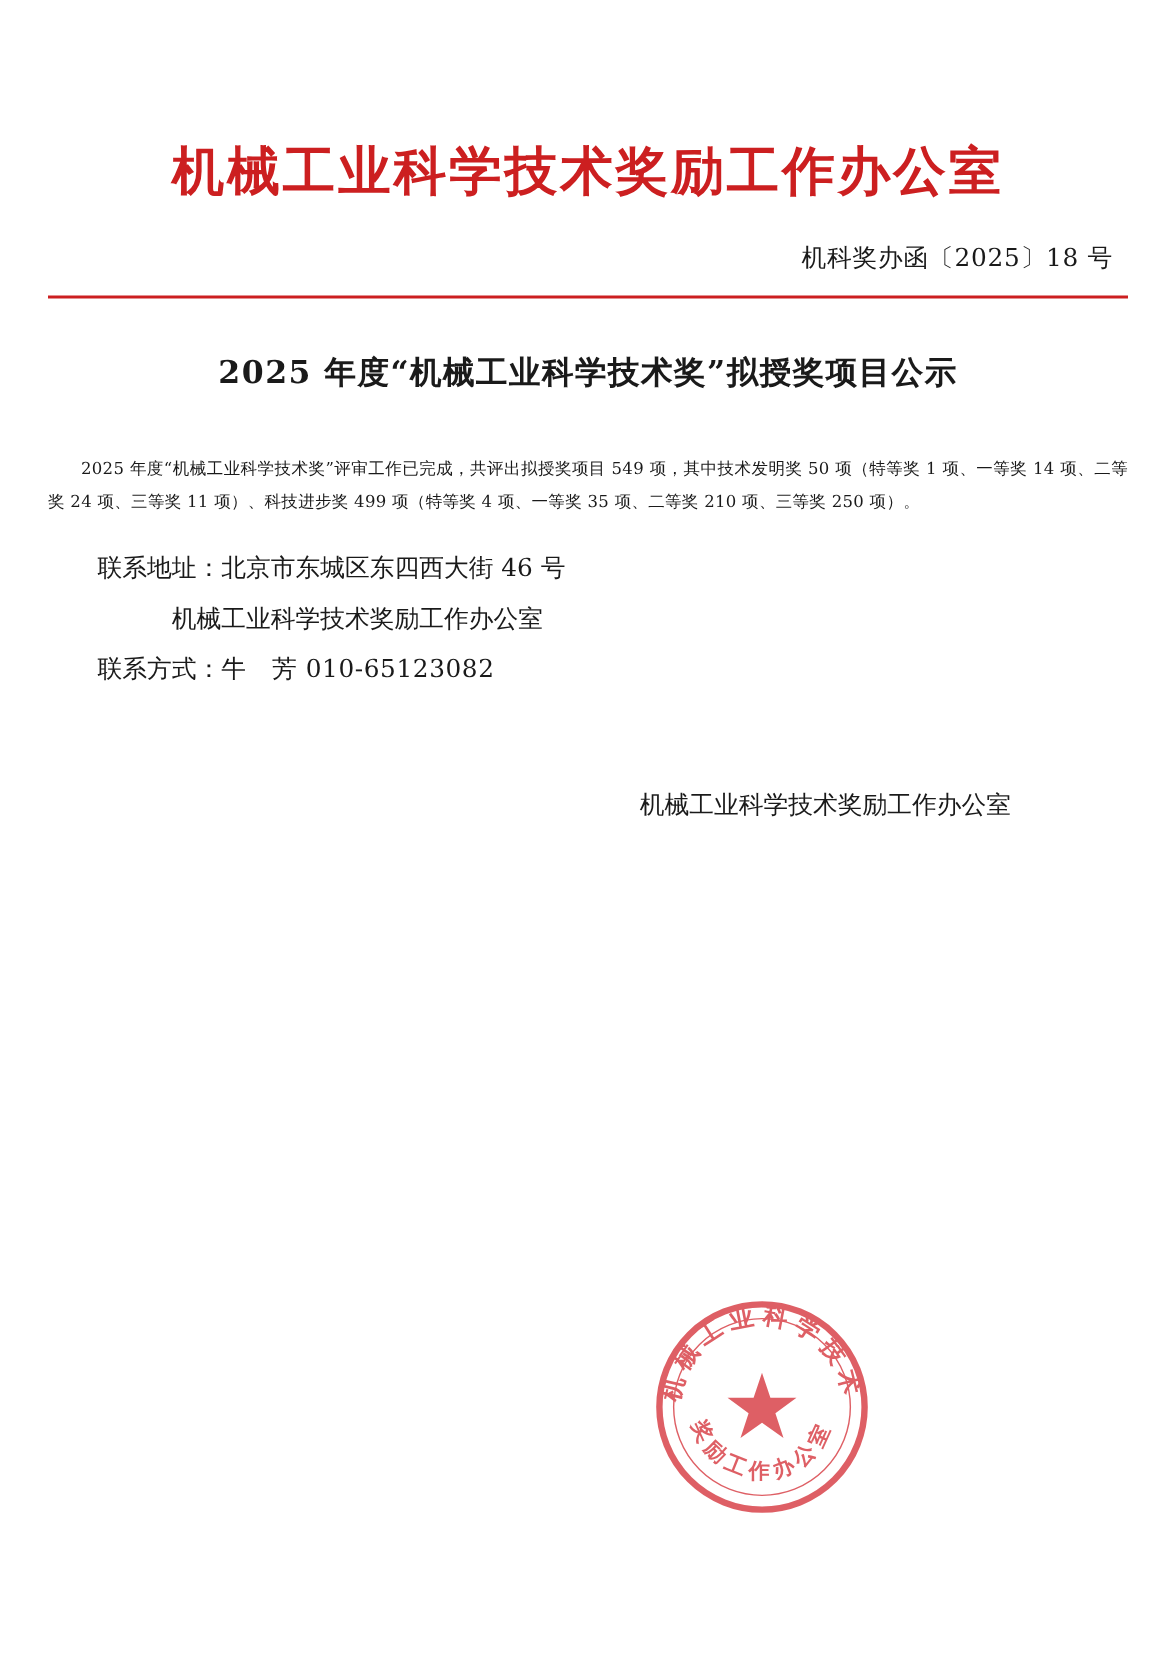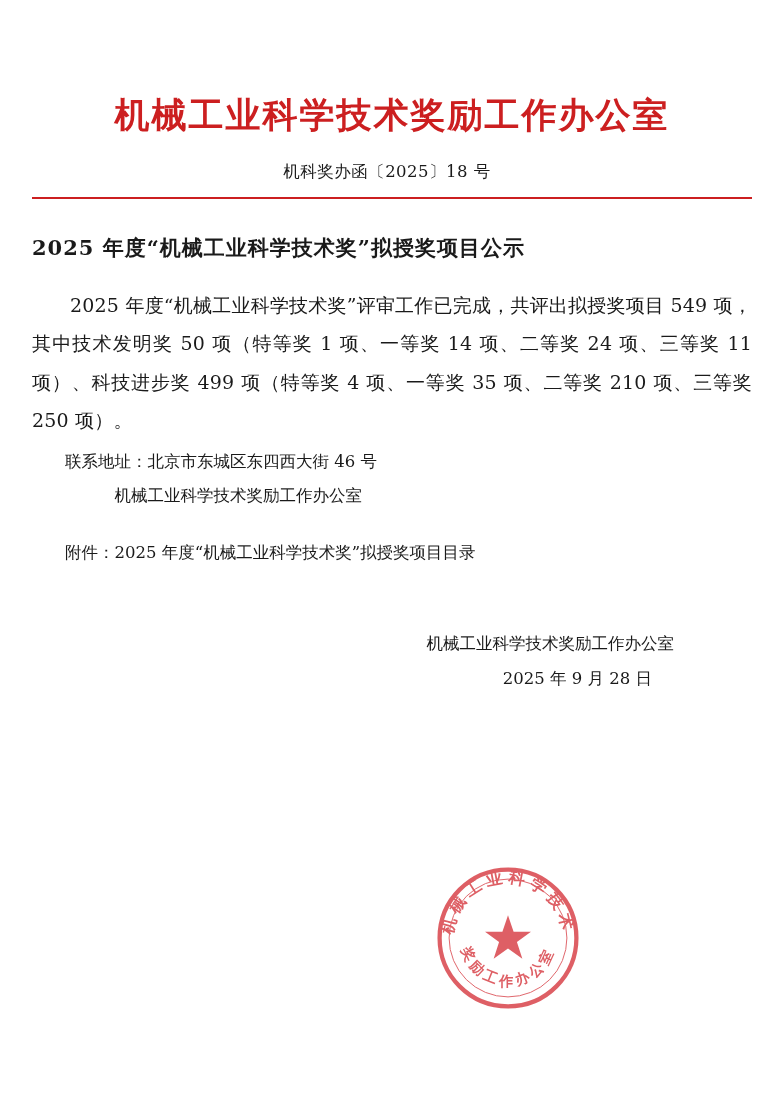--- a/index.html
+++ b/index.html
@@ -30,58 +30,59 @@
   .letterhead-title {
     color: #cc1f20;
     font-family: "DejaVu Serif", "Liberation Serif", serif;
     font-weight: bold;
     font-size: 35px;
     letter-spacing: 2px;
     line-height: 1.1;
     white-space: nowrap;
   }
   .doc-number {
+    text-align: right;
     margin-top: 26px;
     font-size: 16.5px;
     letter-spacing: 0.5px;
     padding-right: 10px;
   }
   .red-rule {
     margin-top: 14px;
     height: 2px;
     background: #cc1f20;
     width: 100%;
   }
 
   
   .doc-title {
-    text-align: left;
+    text-align: center;
     font-size: 21px;
     font-weight: bold;
     letter-spacing: 1px;
     margin-top: 34px;
     line-height: 1.4;
   }
 
   
   .body-text {
-    margin-top: 24px;
-    font-size: 19px;
+    margin-top: 40px;
+    font-size: 11px;
     line-height: 2.02;
     text-align: justify;
     text-justify: inter-ideograph;
     letter-spacing: 0.2px;
   }
   .para {
     text-indent: 2em;
     margin: 0 0 1px 0;
   }
 
   .contact-block {
-    margin-top: 6px;
+    margin-top: 16px;
     font-size: 16.5px;
     line-height: 2.02;
   }
   .contact-line {
     text-indent: 2em;
   }
   .contact-line.sub {
     text-indent: 5em;
   }
   .mono-ish {
@@ -139,27 +140,28 @@
     <p class="para">2025 年度“机械工业科学技术奖”评审工作已完成，共评出拟授奖项目 549 项，其中技术发明奖 50 项（特等奖 1 项、一等奖 14 项、二等奖 24 项、三等奖 11 项）、科技进步奖 499 项（特等奖 4 项、一等奖 35 项、二等奖 210 项、三等奖 250 项）。</p>
   </div>
 
   <div class="contact-block">
     <div class="contact-line">
       <span>联系地址：</span><span>北京市东城区东四西大街 46 号</span>
     </div>
     <div class="contact-line sub">
       <span>机械工业科学技术奖励工作办公室</span>
     </div>
+    <div class="contact-line">
+      <span>联系方式：</span><span class="mono-ish">牛　芳 010-65123082</span>
+    </div>
   </div>
 
-  <div class="attachment">附件：2025 年度“机械工业科学技术奖”拟授奖项目目录</div>
 
   <div class="signature">
     <div>机械工业科学技术奖励工作办公室</div>
-    <div class="sign-date">2025 年 9 月 28 日</div>
   </div>
 
   <div class="seal">
     <svg viewBox="0 0 160 160" width="152" height="152" aria-hidden="true">
       <defs>
         <path id="sealArcTop" d="M 22,80 A 58,58 0 0 1 138,80"></path>
         <path id="sealArcBottom" d="M 30,80 A 50,50 0 0 0 130,80"></path>
       </defs>
       <circle cx="80" cy="80" r="72" fill="none" stroke="#d5333a" stroke-width="4.5"></circle>
       <circle cx="80" cy="80" r="62" fill="none" stroke="#d5333a" stroke-width="1"></circle>

